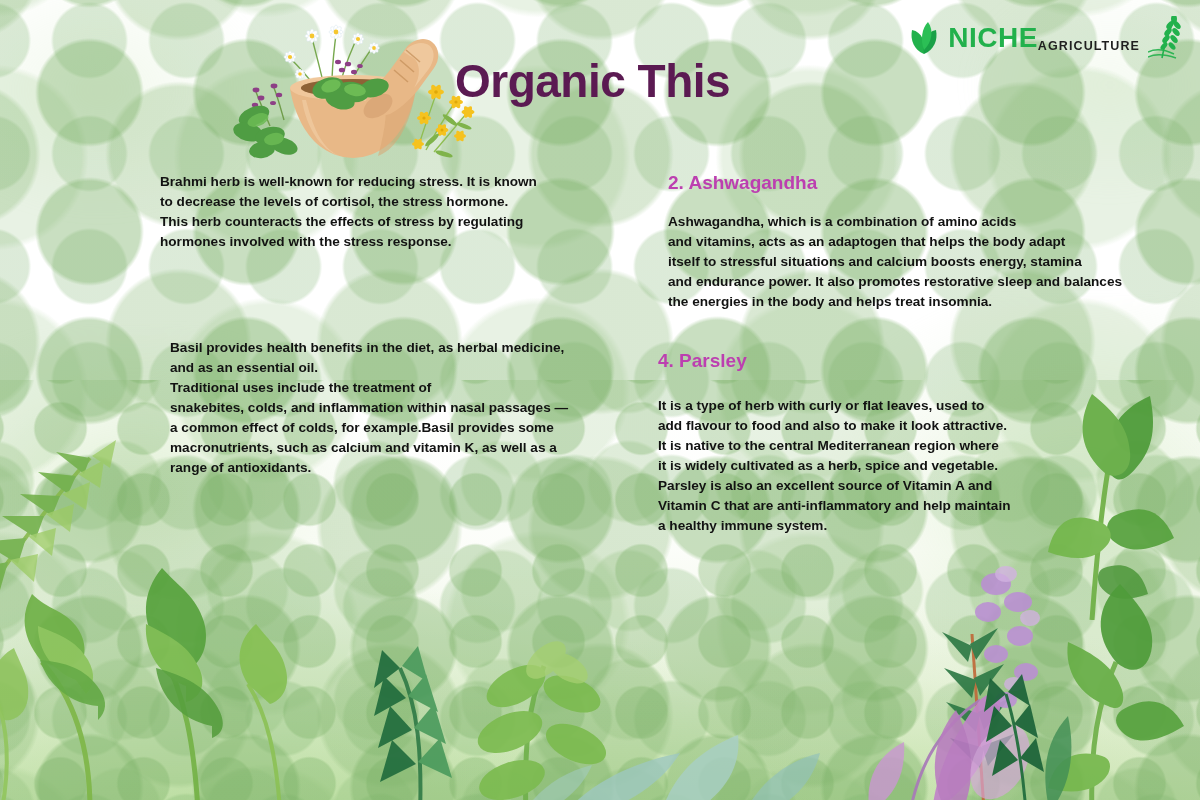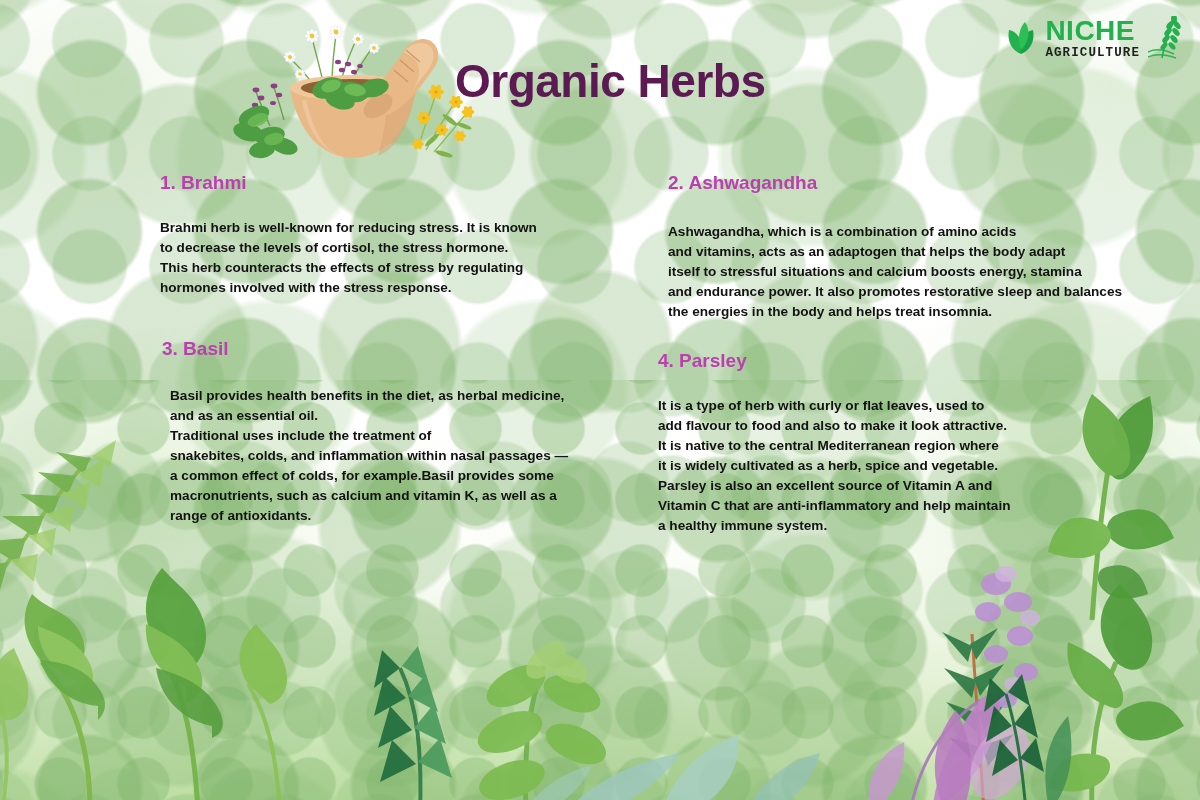--- a/index.html
+++ b/index.html
@@ -83,28 +83,27 @@
     color:#5b1a52;
     white-space:nowrap;
   }
 
   
   .logo{
     position:absolute; right:18px; top:16px;
     display:flex; align-items:center; gap:6px;
   }
   .logo-mark{ width:36px; height:36px; flex:0 0 auto; }
-  .logo-text{ display:flex; flex-direction:column; line-height:1; }
+  .logo-text{ display:flex; flex-direction:row; line-height:1; }
   .logo-niche{
     font-size:28px; font-weight:bold; color:#22b14c; letter-spacing:.5px;
   }
   .logo-agri{
     font-size:12.5px; font-weight:bold; color:#1f1f1f; letter-spacing:1.1px;
-    margin-top:2px;
-    font-family:Liberation Mono, monospace;
+    margin-top:16px;
   }
   .logo-wheat{ width:34px; height:44px; flex:0 0 auto; margin-left:2px; }
 
   
   .content{ position:absolute; left:0; top:160px; width:1200px; }
 
   .col-left{ position:absolute; left:160px; top:0; width:470px; }
   .col-right{ position:absolute; left:658px; top:0; width:500px; }
 
   .section{ margin-bottom:0; }
@@ -119,21 +118,21 @@
     line-height:20px;
     white-space:pre-line;
   }
 
   .s1{ position:absolute; left:0;   top:12px;  width:470px; }
   .s2{ position:absolute; left:10px; top:12px;  width:500px; }
   .s3{ position:absolute; left:10px; top:178px; width:470px; }
   .s4{ position:absolute; left:0;   top:178px; width:500px; }
 
   .s1 .sec-heading{ margin-bottom:24px; }
-  .s2 .sec-heading{ margin-bottom:28px; }
+  .s2 .sec-heading{ margin-bottom:18px; }
   .s3 .sec-heading{ margin-bottom:26px; margin-left:-8px; }
   .s4 .sec-heading{ margin-bottom:24px;margin-top:12px; }
 
   
   .botanicals{ position:absolute; inset:0; pointer-events:none; }
   .bot{ position:absolute; }
 
   .bot-left-top   { left:-50px;  top:388px;  width:240px; height:230px; }
   .bot-left-main  { left:-20px;  bottom:-10px; width:380px; height:290px; }
   .bot-center     { left:300px;  bottom:-14px; width:330px; height:250px; }
@@ -496,21 +495,21 @@
         </g>
         <g fill="#7fb34a">
           <ellipse cx="222" cy="112" rx="9" ry="2.4" transform="rotate(38 222 112)"></ellipse>
           <ellipse cx="204" cy="132" rx="9" ry="2.4" transform="rotate(-42 204 132)"></ellipse>
           <ellipse cx="236" cy="118" rx="8" ry="2.2" transform="rotate(20 236 118)"></ellipse>
           <ellipse cx="216" cy="146" rx="9" ry="2.4" transform="rotate(16 216 146)"></ellipse>
         </g>
       </g>
     </svg>
 
-    <div class="title">Organic Herbs</div>
+    <div class="title">Organic This</div>
 
     <div class="logo">
       <svg class="logo-mark" viewBox="0 0 36 36">
         <path d="M18 34 C8 30 4 20 6 10 C16 12 20 22 18 34 Z" fill="#22b14c"></path>
         <path d="M18 34 C28 30 32 20 30 10 C20 12 16 22 18 34 Z" fill="#1aa047"></path>
         <path d="M18 30 C14 20 16 8 22 2 C28 10 26 22 18 30 Z" fill="#2bbf55"></path>
       </svg>
       <div class="logo-text">
         <span class="logo-niche">NICHE</span>
         <span class="logo-agri">AGRICULTURE</span>
@@ -535,28 +534,26 @@
           <path d="M0 41 C9 37 19 39 28 42"></path>
         </g>
       </svg>
     </div>
   </div>
 
   <div class="content">
 
     <div class="col-left">
       <div class="section s1">
-        <div class="sec-heading">1. Brahmi</div>
         <div class="sec-body">Brahmi herb is well-known for reducing stress. It is known
 to decrease the levels of cortisol, the stress hormone.
 This herb counteracts the effects of stress by regulating
 hormones involved with the stress response.</div>
       </div>
       <div class="section s3">
-        <div class="sec-heading">3. Basil</div>
         <div class="sec-body">Basil provides health benefits in the diet, as herbal medicine,
 and as an essential oil.
 Traditional uses include the treatment of
 snakebites, colds, and inflammation within nasal passages —
 a common effect of colds, for example.Basil provides some
 macronutrients, such as calcium and vitamin K, as well as a
 range of antioxidants.</div>
       </div>
     </div>
 

